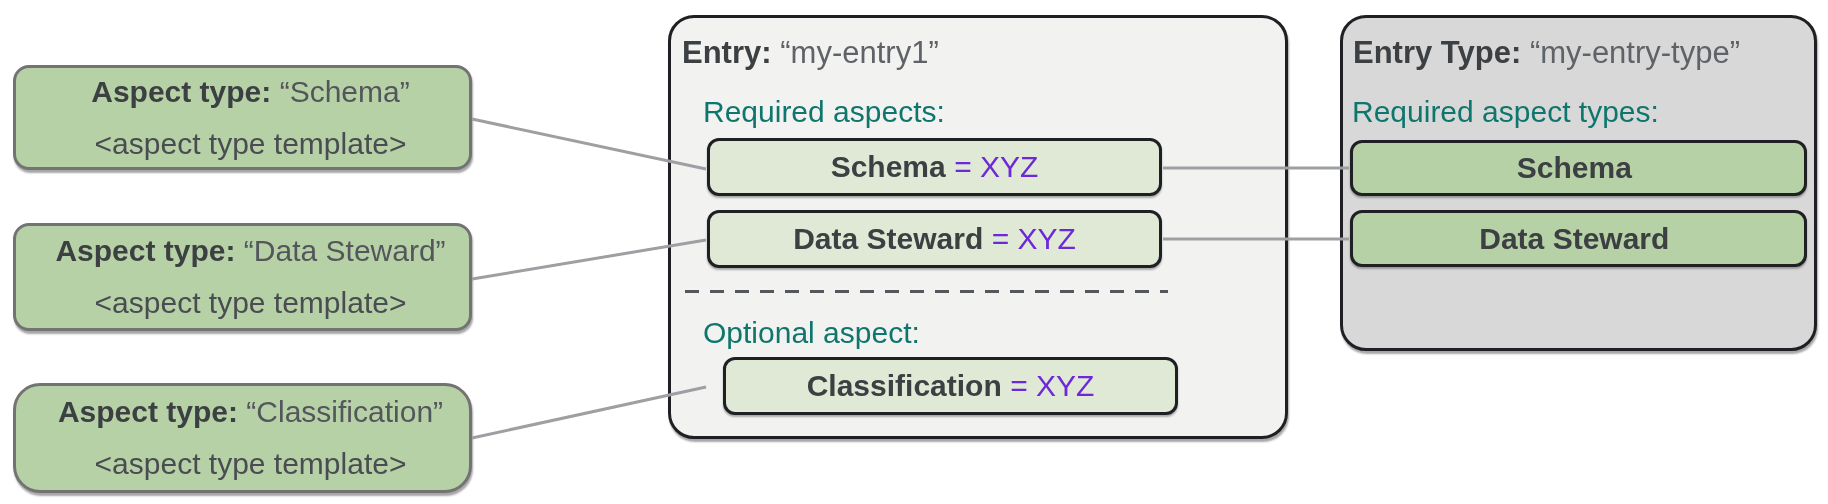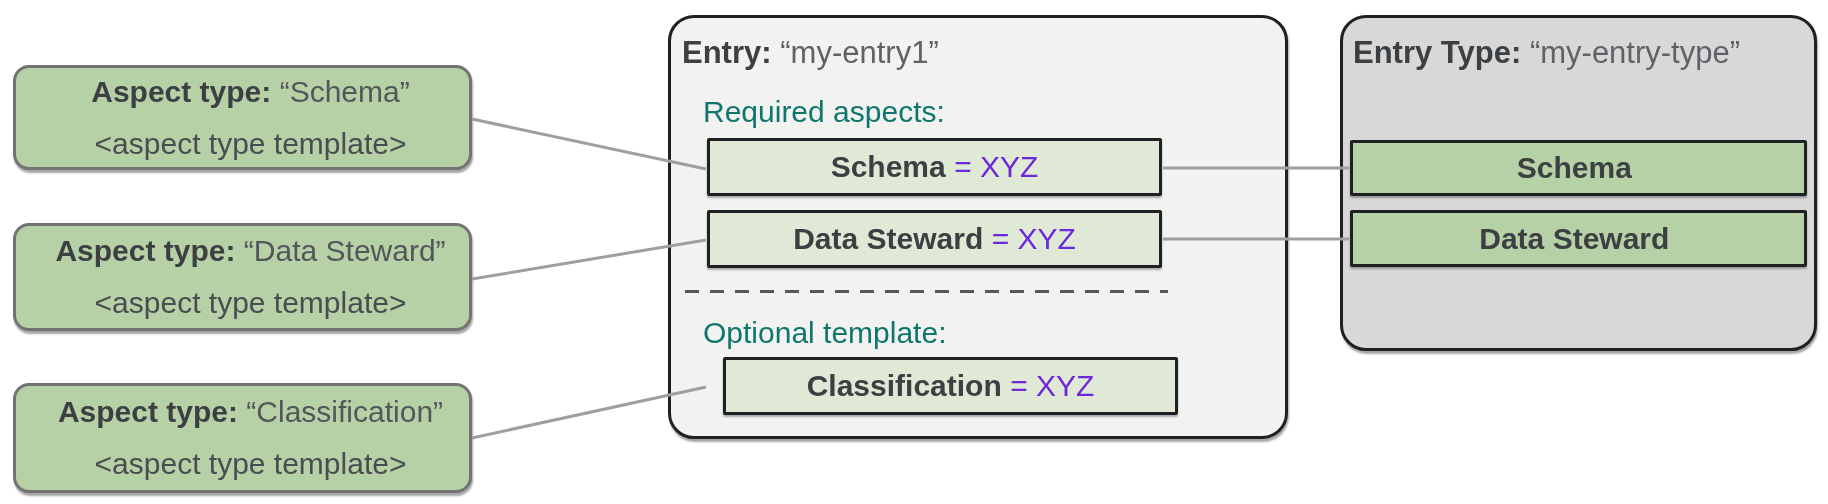--- a/index.html
+++ b/index.html
@@ -40,21 +40,21 @@
   .entry-type-panel{left:1340px;top:15px;width:477px;height:336px;background:#d8d8d8;}
 
   .panel-title{position:absolute;font-size:31px;line-height:1;white-space:nowrap;}
   .panel-title b{margin-right:0.28em;}
   .panel-title .quoted{color:#5f6368;}
   .section-label{position:absolute;font-size:30px;line-height:1;white-space:nowrap;color:#0f766e;}
 
   
   .pill{
     position:absolute;box-sizing:border-box;
-    border:3px solid #1f2023;border-radius:2px;
+    border:3px solid #1f2023;border-radius:12px;
     display:flex;justify-content:center;align-items:center;
     font-size:30px;line-height:1;white-space:nowrap;
     box-shadow:0 2px 2px rgba(0,0,0,0.3);
     z-index:3;
   }
   .pill-light{background:#dfe9d5;}
   .pill-green{background:#b7d1a7;}
   .pill b{margin-right:0.28em;}
   .pill .eq{color:#6d28d9;}
 
@@ -72,21 +72,21 @@
   <div class="aspect-card" style="top:65px;height:105px;">
     <div class="card-line1"><b>Aspect type:</b><span>“Schema”</span></div>
     <div class="card-line2">&lt;aspect type template&gt;</div>
   </div>
 
   <div class="aspect-card" style="top:223px;height:108px;">
     <div class="card-line1"><b>Aspect type:</b><span>“Data Steward”</span></div>
     <div class="card-line2">&lt;aspect type template&gt;</div>
   </div>
 
-  <div class="aspect-card" style="top:383px;height:110px;">
+  <div class="aspect-card" style="top:383px;height:110px;border-radius:27px;">
     <div class="card-line1"><b>Aspect type:</b><span>“Classification”</span></div>
     <div class="card-line2">&lt;aspect type template&gt;</div>
   </div>
 
   <div class="panel entry-panel">
     <div class="panel-title" style="left:11px;top:19px;"><b>Entry:</b><span class="quoted">“my-entry1”</span></div>
 
     <div class="section-label" style="left:32px;top:79px;">Required aspects:</div>
 
     <div class="pill pill-light" style="left:36px;top:120px;width:455px;height:58px;">
@@ -94,31 +94,32 @@
         <span class="eq">= XYZ</span>
       </div>
 
     <div class="pill pill-light" style="left:36px;top:192px;width:455px;height:58px;">
         <b>Data Steward</b>
         <span class="eq">= XYZ</span>
       </div>
 
     <div class="dashed-divider" style="left:14px;top:272px;width:483px;"></div>
 
-    <div class="section-label" style="left:32px;top:300px;">Optional template:</div>
+    <div class="section-label" style="left:32px;top:300px;">Optional aspect:</div>
 
     <div class="pill pill-light" style="left:36px;top:339px;width:455px;height:58px;margin-left:16px;">
         <b>Classification</b>
         <span class="eq">= XYZ</span>
       </div>
   </div>
 
   <div class="panel entry-type-panel">
     <div class="panel-title" style="left:10px;top:19px;"><b>Entry Type:</b><span class="quoted">“my-entry-type”</span></div>
 
+    <div class="section-label" style="left:9px;top:79px;">Required aspect types:</div>
 
     <div class="pill pill-green" style="left:7px;top:122px;width:457px;height:56px;">
         <b>Schema</b>
       </div>
 
     <div class="pill pill-green" style="left:7px;top:192px;width:457px;height:57px;">
         <b>Data Steward</b>
       </div>
   </div>
 

